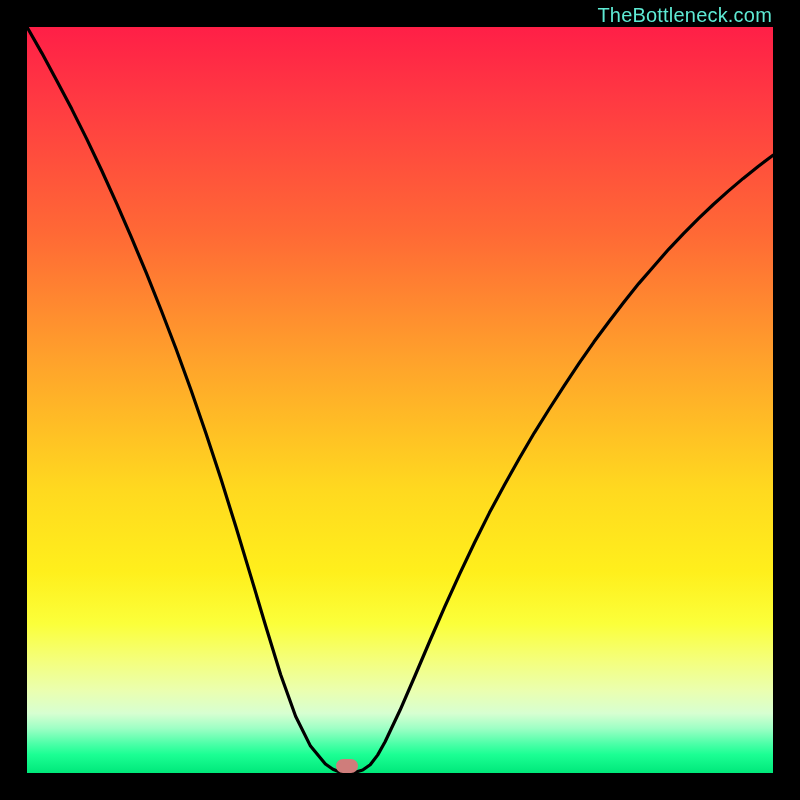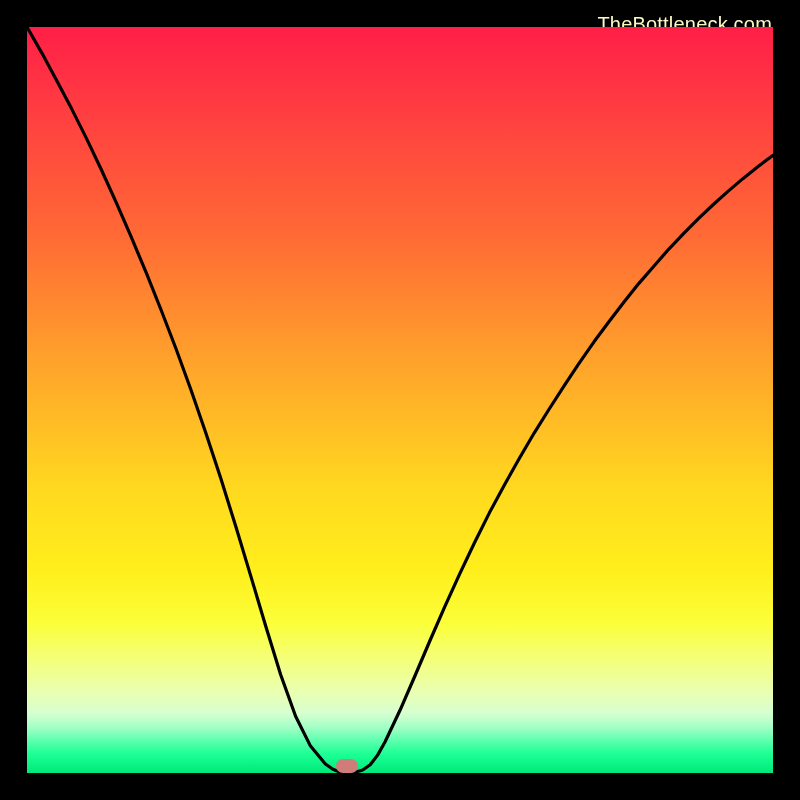--- a/index.html
+++ b/index.html
@@ -39,23 +39,23 @@
       #eaffb0 89%,
       #d7ffd1 92%,
       #9effc5 94%,
       #4fffa9 96%,
       #1cff94 97.5%,
       #00e87a 100%
     );
   }
   .watermark {
     position: absolute;
-    top: 13px;
+    top: 4px;
     right: 28px;
-    color: #fef9c3;
+    color: #5eead4;
     font-size: 20px;
     font-weight: 500;
     letter-spacing: 0.2px;
   }
   .marker {
     position: absolute;
     width: 22px;
     height: 14px;
     background: #cf7d7b;
     border-radius: 8px;

